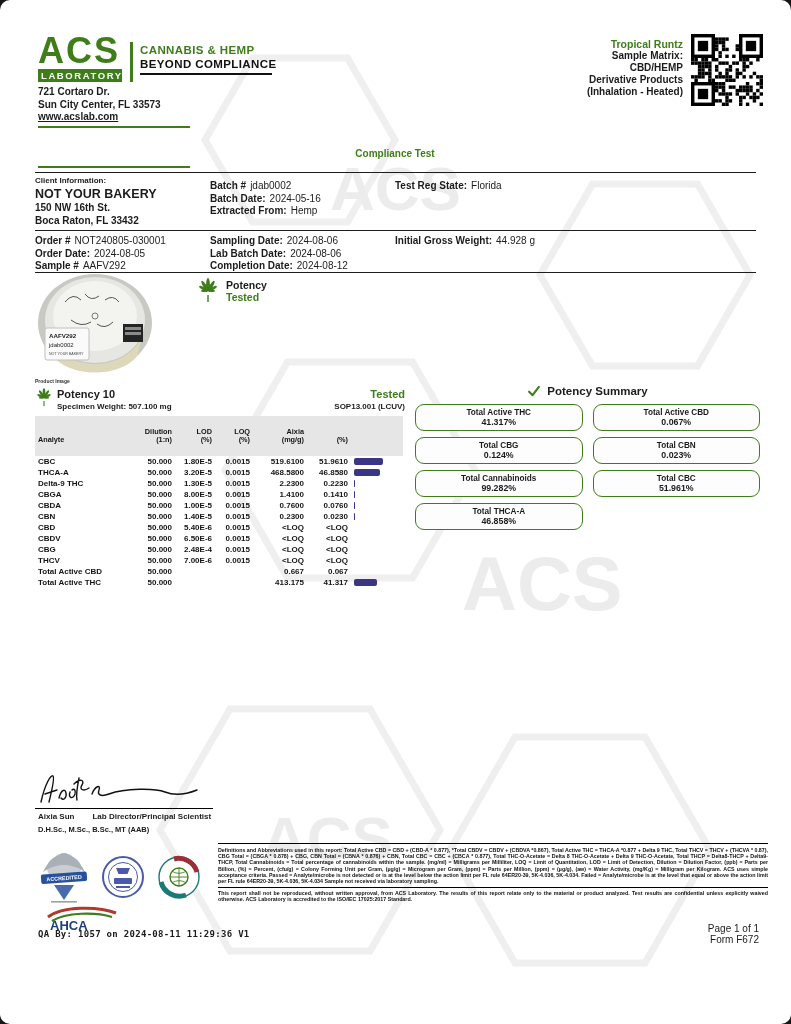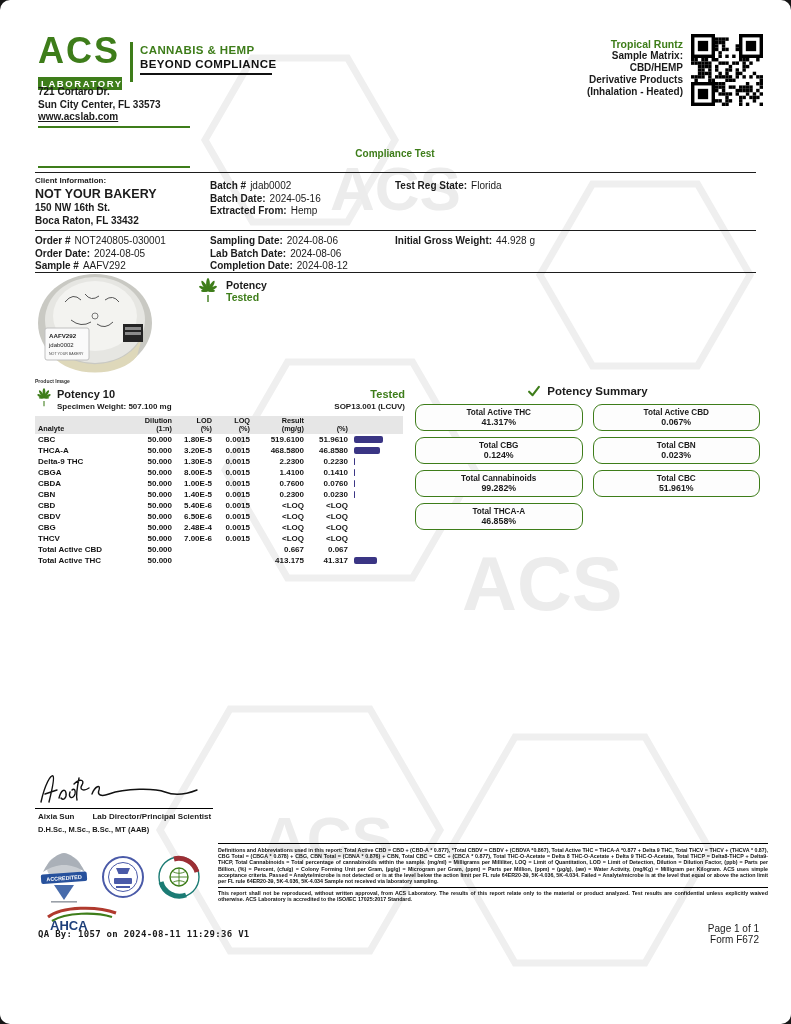--- a/index.html
+++ b/index.html
@@ -4,21 +4,21 @@
 <style>
   :root{ --green:#3e7d1a; --bar:#3a3584; --ink:#1b1b1b; }
   *{box-sizing:border-box}
   body{margin:0;background:#161616;font-family:"Liberation Sans",sans-serif;color:var(--ink);}
   .page{position:relative;width:791px;height:1024px;background:#fff;border-radius:10px;overflow:hidden;margin:0 auto;}
   .abs{position:absolute}
   .wm{position:absolute;left:0;top:0;pointer-events:none}
 
   
   .logo-acs{font-size:36px;font-weight:800;color:var(--green);letter-spacing:2px;line-height:.85}
-  .logo-lab{background:var(--green);color:#fff;font-size:9.5px;font-weight:700;letter-spacing:1.6px;text-align:center;padding:1px 3px;margin-top:10px;width:84px}
+  .logo-lab{background:var(--green);color:#fff;font-size:9.5px;font-weight:700;letter-spacing:1.6px;text-align:center;padding:1px 3px;margin-top:2px;width:84px}
   .tag1{color:var(--green);font-weight:800;font-size:11.5px;letter-spacing:.4px}
   .tag2{color:#111;font-weight:800;font-size:11.5px;letter-spacing:.4px;margin-top:2px}
   .tag-underline{height:2px;background:#111;width:132px;margin-top:3px}
   .addr{font-size:10px;font-weight:700;line-height:12.5px}
   .website{text-decoration:underline;cursor:pointer}
   .green-rule{height:1.6px;background:var(--green)}
   .lic{font-size:10px;font-weight:700;line-height:11.5px}
   .title-main{font-size:15px;font-weight:800;text-align:center}
   .title-sub{font-size:10px;font-weight:800;color:var(--green);text-align:center;margin-top:18px}
   .sample-block{text-align:right;font-size:10px;font-weight:800;line-height:12px}
@@ -39,21 +39,21 @@
   .test-badge .tstatus{font-size:10.5px;font-weight:800;color:var(--green)}
   .caption{font-size:5px;font-weight:700;color:#333}
 
   
   .pot-head{display:flex;justify-content:space-between;align-items:flex-end}
   .pot-title{font-size:11px;font-weight:800}
   .pot-status{font-size:11px;font-weight:800;color:var(--green)}
   .pot-sub{display:flex;justify-content:space-between;font-size:8px;font-weight:700}
 
   table.potency-table{border-collapse:collapse;font-size:8px;color:#141414}
-  .potency-table th{background:#e6e6e6;font-size:7.3px;font-weight:700;line-height:8px;padding:1px 3px;text-align:right;vertical-align:bottom}
+  .potency-table th{background:#e6e6e6;font-size:7.3px;font-weight:700;line-height:8px;padding:12px 3px;text-align:right;vertical-align:bottom}
   .potency-table th.col0{text-align:left}
   .potency-table td{padding:1px 3px;text-align:right;white-space:nowrap;font-weight:600}
   .potency-table td.col0{text-align:left}
   .potency-table .col0{width:96px}.potency-table .col1{width:44px}.potency-table .col2{width:40px}
   .potency-table .col3{width:38px}.potency-table .col4{width:54px}.potency-table .col5{width:44px}
   .potency-table .colbar{width:52px;text-align:left}
   .total-row td{font-weight:700}
   .bar{height:7px;border-radius:2px;background:var(--bar)}
 
   
@@ -386,21 +386,21 @@
           </th>
           <th class="col2">
             <div>LOD</div>
             <div>(%)</div>
           </th>
           <th class="col3">
             <div>LOQ</div>
             <div>(%)</div>
           </th>
           <th class="col4">
-            <div>Result</div>
+            <div>Aixia</div>
             <div>(mg/g)</div>
           </th>
           <th class="col5">
             <div>(%)</div>
           </th>
           <th class="colbar"></th>
         </tr>
       </thead>
     <tbody>
         <tr>

